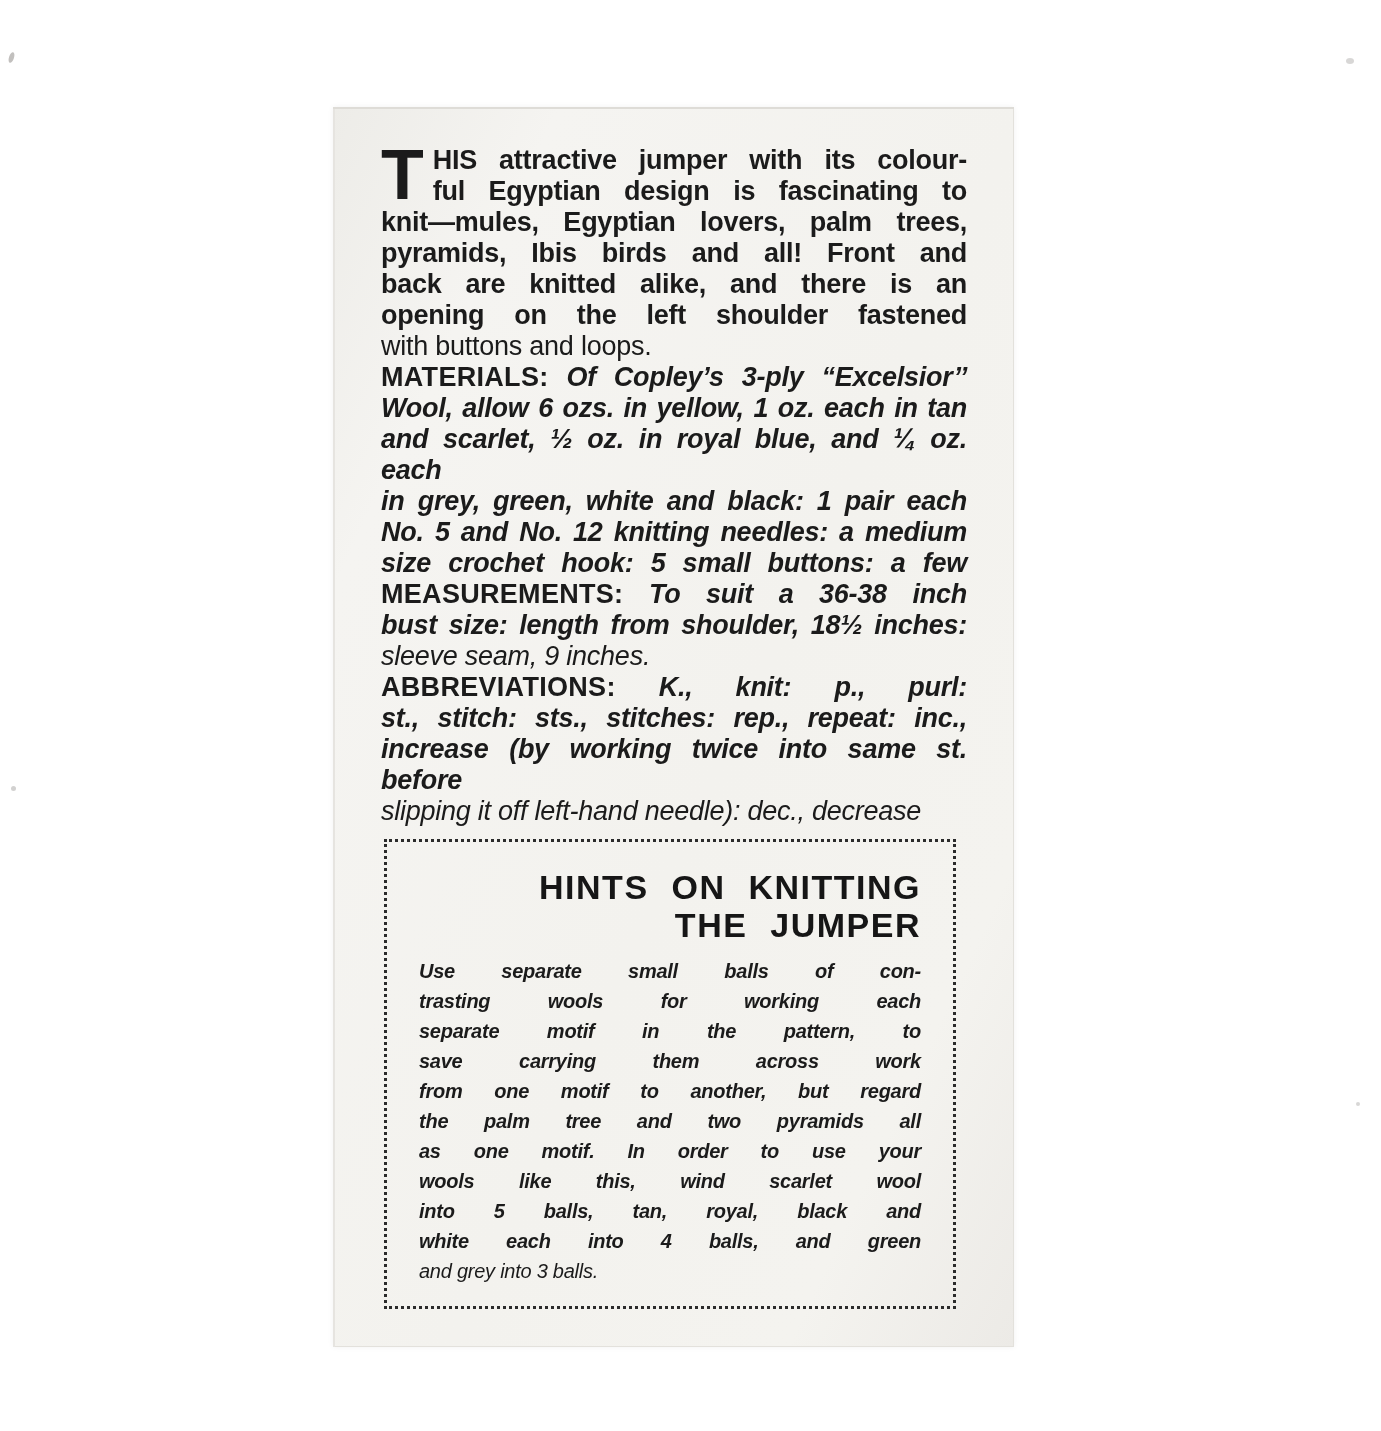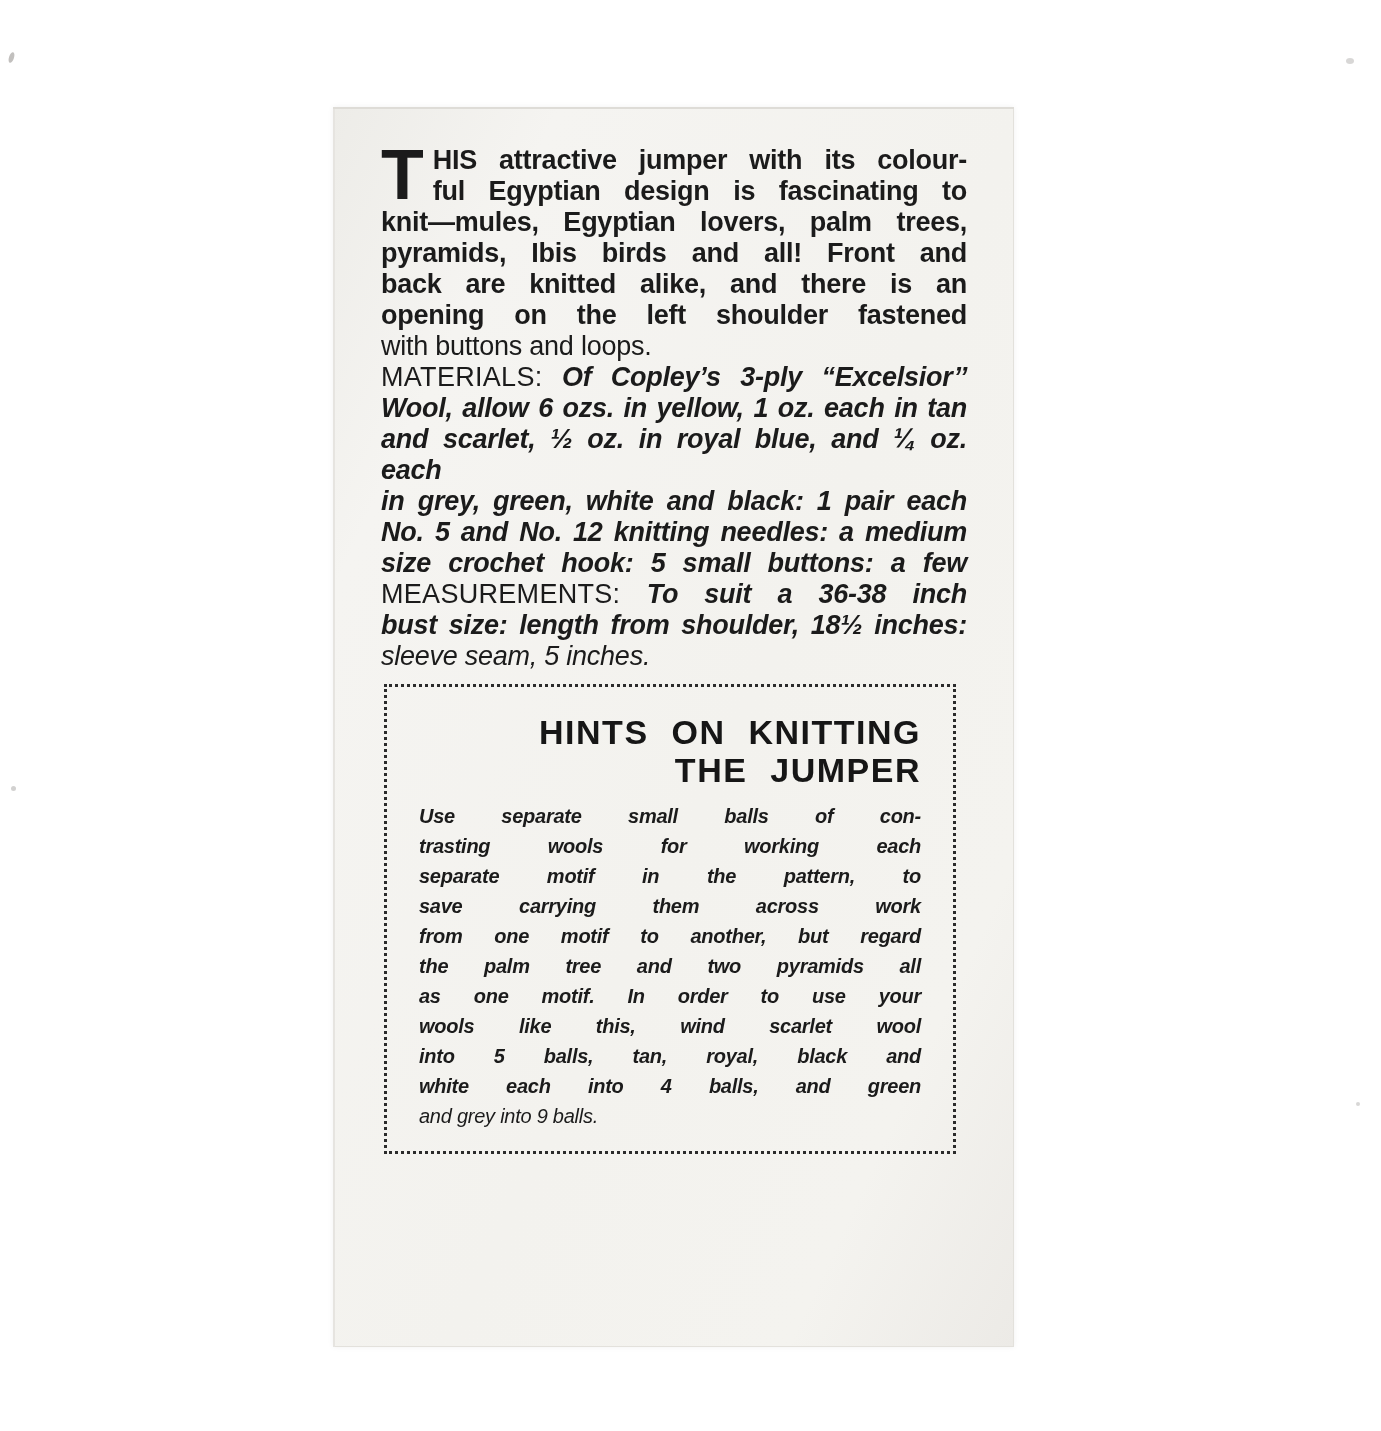--- a/index.html
+++ b/index.html
@@ -44,21 +44,21 @@
     float: left;
     font-size: 70px;
     line-height: 56px;
     font-weight: 700;
     letter-spacing: 0;
     padding: 2px 9px 0 0;
   }
   .sect { font-style: italic; }
   .lead {
     font-style: normal;
-    font-weight: 400;
+    font-weight: 700;
     letter-spacing: 0.3px;
   }
   .hints-box {
     box-sizing: border-box;
     margin: 12px 11px 0 3px;
     border: 3px dotted #2b2b2b;
     padding: 26px 32px 20px 32px;
   }
   .hints-title {
     font-weight: 700;
@@ -111,39 +111,45 @@
 and scarlet, ½ oz. in royal blue, and ¼ oz. each
 in grey, green, white and black: 1 pair each
 No. 5 and No. 12 knitting needles: a medium
 size crochet hook: 5 small buttons: a few</span>
   </p>
 
 
   <p class="para sect">
     <b class="lead">MEASUREMENTS:</b><span class="lines"> To suit a 36-38 inch
 bust size: length from shoulder, 18½ inches:</span>
-    <span class="lastline">sleeve seam, 5 inches.</span>
+    <span class="lastline">sleeve seam, 9 inches.</span>
   </p>
 
+  <p class="para sect">
+    <b class="lead">ABBREVIATIONS:</b><span class="lines"> K., knit: p., purl:
+st., stitch: sts., stitches: rep., repeat: inc.,
+increase (by working twice into same st. before</span>
+    <span class="lastline">slipping it off left-hand needle): dec., decrease</span>
+  </p>
 
   <div class="hints-box">
     <div class="hints-title">HINTS ON KNITTING
 THE JUMPER</div>
     <p class="hints-para">
       <span class="lines">Use separate small balls of con-
 trasting wools for working each
 separate motif in the pattern, to
 save carrying them across work
 from one motif to another, but regard
 the palm tree and two pyramids all
 as one motif. In order to use your
 wools like this, wind scarlet wool
 into 5 balls, tan, royal, black and
 white each into 4 balls, and green</span>
-      <span class="lastline">and grey into 9 balls.</span>
+      <span class="lastline">and grey into 3 balls.</span>
     </p>
   </div>
 
 </div>
 
 <div class="speck" id="speck1"></div>
 <div class="speck" id="speck2"></div>
 <div class="speck" id="speck3"></div>
 <div class="speck" id="speck4"></div>
 

